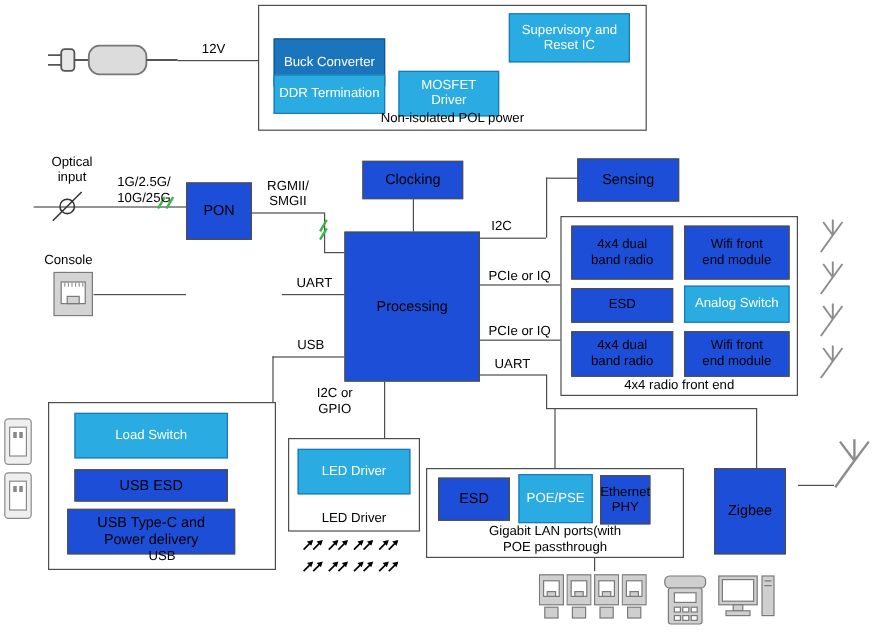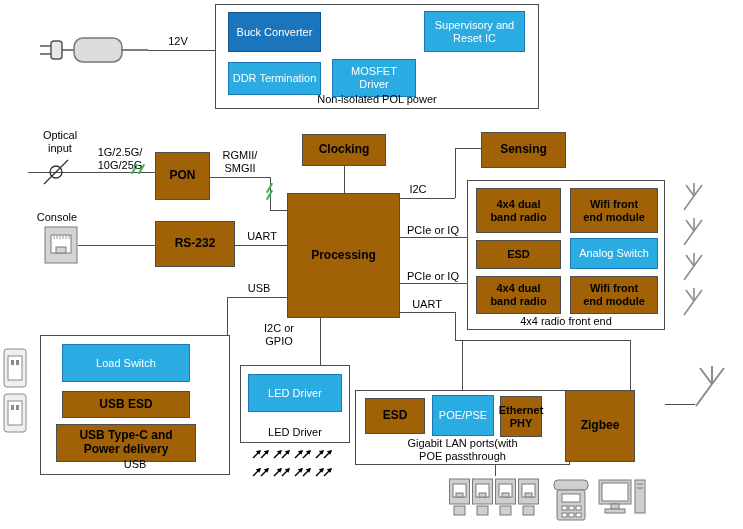--- a/index.html
+++ b/index.html
@@ -1,21 +1,21 @@
 <!DOCTYPE html>
 <html style="--blue: #2aabe2; --darkblue: #1b75bc; --wire: #4d4d4d; --green: #39b54a;"><head>
 <meta charset="utf-8">
 <style>
   html,body { margin:0; padding:0; background:#fff; font-family:"Liberation Sans", sans-serif; }
   .canvas { position:relative; width:743px; height:529px; background:#fff; overflow:hidden; font-size:11px; color:#000; }
   .box { position:absolute; box-sizing:border-box; display:flex; align-items:center; justify-content:center;
          text-align:center; line-height:1.15; padding:1px 2px; }
-  .white { background:#a16207; border:1px solid #4d4d4d; color:#000;font-weight:bold; }
+  .white { background:#1d4ed8; border:1px solid #4d4d4d; color:#000; }
   .blue  { background:var(--blue,#2aabe2); border:1px solid #1a7ab5; color:#fff; }
-  .darkblue { background:var(--darkblue,#1b75bc); border:1px solid #12568c; color:#fff; }
+  .darkblue { background:var(--darkblue,#1b75bc); border:1px solid #12568c; color:#fff;margin-top:20px; }
   .cont { position:absolute; box-sizing:border-box; border:1px solid #4d4d4d; background:transparent; }
   .lbl { position:absolute; text-align:center; line-height:1.15; }
   .pre { white-space:pre-line; }
   .fs12 { font-size:12px; }
   .fs16 { font-size:12px; }
   .hline { position:absolute; height:1px; background:var(--wire,#4d4d4d); }
   .vline { position:absolute; width:1px; background:var(--wire,#4d4d4d); }
   .slash { position:absolute; width:11px; height:2px; background:var(--green,#39b54a); transform:rotate(-60deg); }
   svg { position:absolute; display:block; }
 </style>
@@ -214,23 +214,22 @@
   <div class="box darkblue pre" style="left:228px;top:12px;width:93px;height:40px">Buck Converter</div>
   <div class="box blue pre" style="left:424px;top:11px;width:101px;height:41px">Supervisory and
 Reset IC</div>
   <div class="box blue" style="left:228px;top:62px;width:93px;height:33px">DDR Termination</div>
   <div class="box blue pre" style="left:332px;top:59px;width:84px;height:38px">MOSFET
 Driver</div>
 
   <div class="box white fs12" style="left:155px;top:152px;width:55px;height:48px">PON</div>
   <div class="box white fs12" style="left:302px;top:134px;width:84px;height:32px">Clocking</div>
   <div class="box white fs12" style="left:481px;top:132px;width:85px;height:36px">Sensing</div>
-  <div class="box white fs12" style="left:155px;top:221px;width:80px;height:46px">RS-232</div>
   <div class="box white fs16" style="left:287px;top:193px;width:113px;height:125px">Processing</div>
-  <div class="box white fs12" style="left:565px;top:390px;width:70px;height:72px">Zigbee</div>
+  <div class="box white fs12" style="left:595px;top:390px;width:60px;height:72px">Zigbee</div>
 
   <div class="box white pre" style="left:476px;top:188px;width:85px;height:45px">4x4 dual
 band radio</div>
   <div class="box white pre" style="left:570px;top:188px;width:88px;height:45px">Wifi front
 end module</div>
   <div class="box white" style="left:476px;top:240px;width:85px;height:29px">ESD</div>
   <div class="box blue" style="left:570px;top:238px;width:88px;height:31px">Analog Switch</div>
   <div class="box white pre" style="left:476px;top:276px;width:85px;height:38px">4x4 dual
 band radio</div>
   <div class="box white pre" style="left:570px;top:276px;width:88px;height:38px">Wifi front

